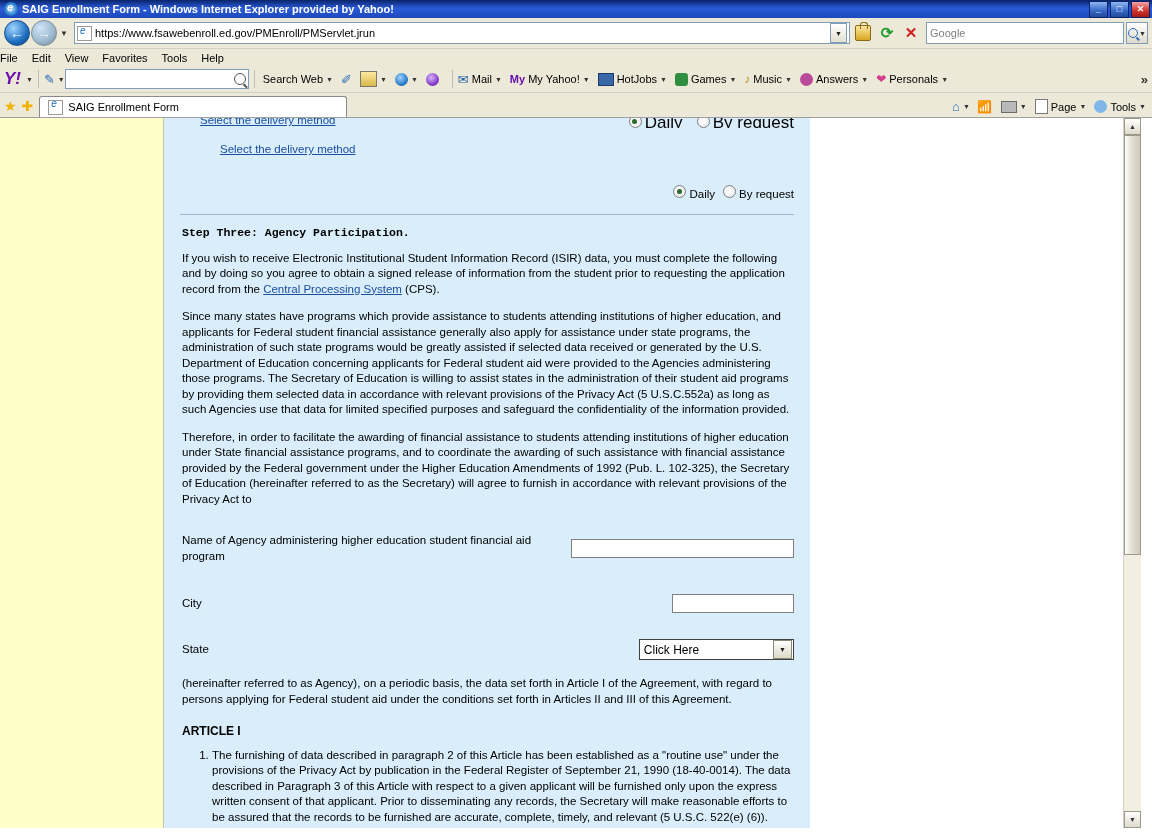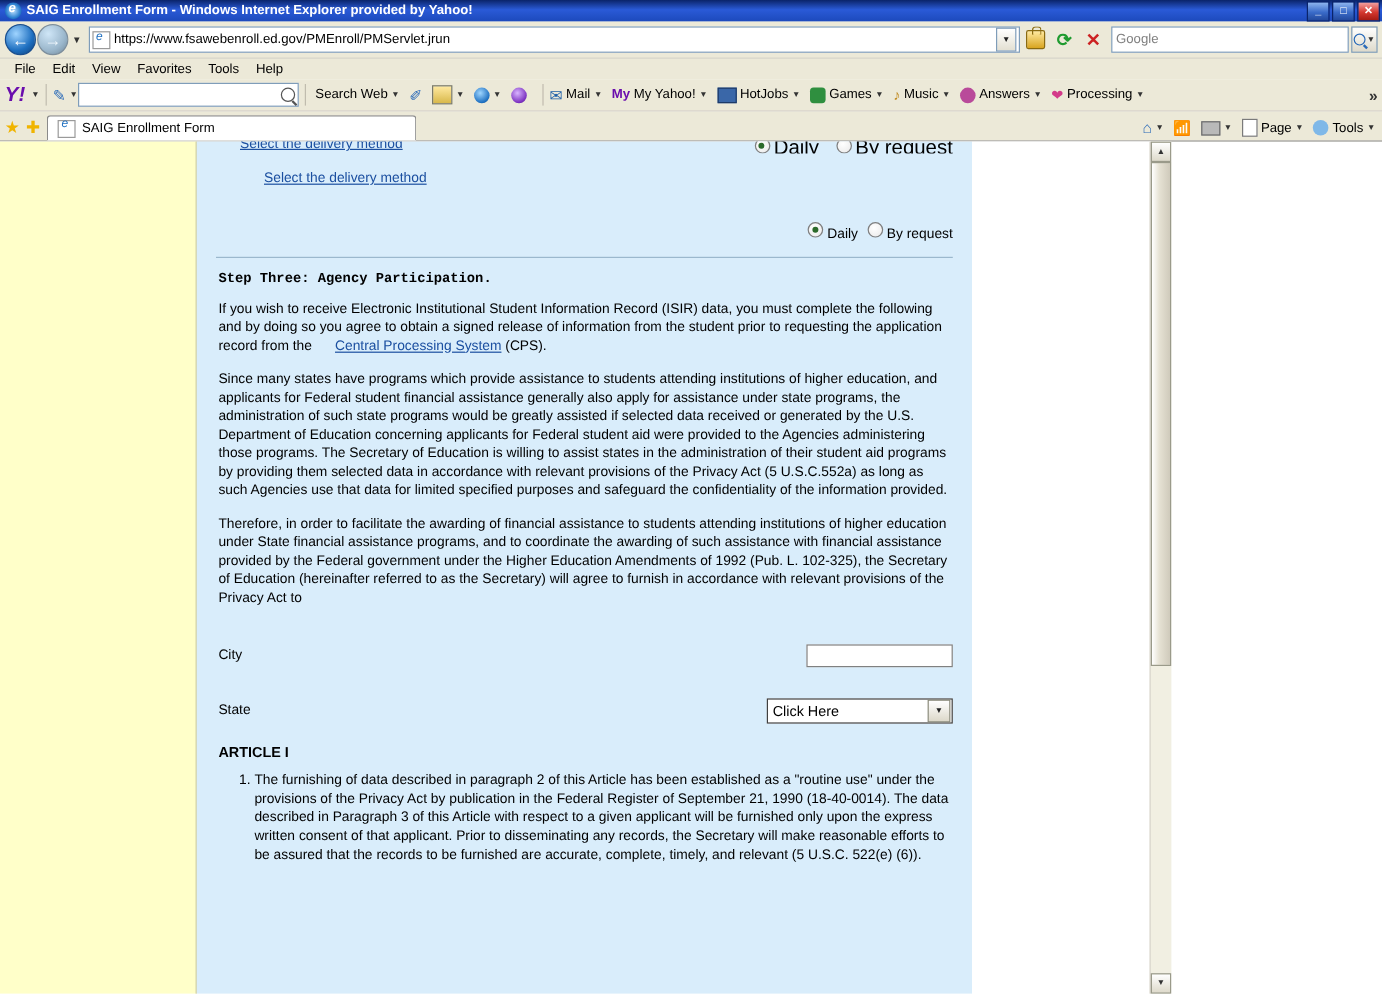--- a/index.html
+++ b/index.html
@@ -138,21 +138,21 @@
   }
   .mag::after{content:"";position:absolute;right:-3px;bottom:-3px;width:4px;height:1.6px;background:#2a6ab8;transform:rotate(45deg);}
   .srch-drop{font-size:7px;color:#333;margin-left:1px;}
 
   
   .menubar {
     height: 17px;
     background: #ece9d8;
     display: flex;
     align-items: center;
-    padding-left: 12px;
+    padding-left: 0;
     font-size: 11px;
     color: #000;
   }
   .menubar span { margin-right: 14px; }
 
   
   .yahoo-bar {
     height: 26px;
     background: #ece9d8;
     border-bottom: 1px solid #d4d0c8;
@@ -233,21 +233,21 @@
     background:#fff; border:1px solid #9a9a9a; position:relative; flex:none;
   }
   .tab .tico::after{content:"e";position:absolute;left:2px;top:-3px;font-style:italic;color:#1e6fc0;font-size:10px;}
   .tabbar-right { margin-left:auto; display:flex; align-items:center; gap:8px; padding:0 6px 3px 0;}
   .tb-item { display:flex; align-items:center; font-size:11px; }
   .tb-item .cap { margin-left:3px; }
 
   
   .viewport {
     position: relative;
-    width: 976px;
+    width: 1141px;
     height: 710px;
     background: #ffffff;
     display: flex;
   }
   .yellow-col {
     width: 163px;
     background: #ffffc9;
     border-right: 1px solid #c8c8a0;
     height: 100%;
   }
@@ -299,21 +299,21 @@
     background: radial-gradient(circle at 40% 35%, #ffffff, #e9e9e9);
     display:inline-block; position:relative; margin-right:3px;
   }
   .radio.checked::after{
     content:""; position:absolute; left:2.5px; top:2.5px; width:5px;height:5px;border-radius:50%;
     background:#2b6a2b;
   }
   .hr-line { border-top:1px solid #9bb8cd; margin: 12px 0 10px 0; }
   .step-title { font-weight:bold; font-size:11.5px; margin: 6px 0 10px 2px; font-family: Liberation Mono, monospace; }
   p.para { margin: 0 0 12px 2px; text-align: left; }
-  .lnk { color:#1b4fa0; text-decoration: underline; margin-left: 16px; }
+  .lnk { color:#1b4fa0; text-decoration: underline; }
 
   .field-row { display:flex; align-items:center; margin: 0 0 16px 2px; }
   .field-label { font-size:11.5px; }
   .inp {
     background:#ffffff;
     border:1px solid #808080;
     height:19px;
     box-sizing:border-box;
   }
   .sel {
@@ -435,21 +435,21 @@
     <span class="cap">Music</span>
     <span class="y-caret">▼</span>
   </span>
   <span class="y-item">
     <span class="ico-answers"></span>
     <span class="cap">Answers</span>
     <span class="y-caret">▼</span>
   </span>
   <span class="y-item">
     <span class="ico-person">❤</span>
-    <span class="cap">Processing</span>
+    <span class="cap">Personals</span>
     <span class="y-caret">▼</span>
   </span>
   <span class="chev-more">»</span>
 </div>
 
 <div class="tabbar">
   <span class="tab-ico-left">
     <span class="ico-star">★</span>
     <span class="ico-star-plus">✚</span>
   </span>
@@ -514,34 +514,39 @@
     <div class="step-title">Step Three: Agency Participation.</div>
 
     <p class="para">
       <span>If you wish to receive Electronic Institutional Student Information Record (ISIR) data, you must complete the following and by doing so you agree to obtain a signed release of information from the student prior to requesting the application record from the <span class="lnk">Central Processing System</span> (CPS).</span>
     </p>
 
     <p class="para">Since many states have programs which provide assistance to students attending institutions of higher education, and applicants for Federal student financial assistance generally also apply for assistance under state programs, the administration of such state programs would be greatly assisted if selected data received or generated by the U.S. Department of Education concerning applicants for Federal student aid were provided to the Agencies administering those programs. The Secretary of Education is willing to assist states in the administration of their student aid programs by providing them selected data in accordance with relevant provisions of the Privacy Act (5 U.S.C.552a) as long as such Agencies use that data for limited specified purposes and safeguard the confidentiality of the information provided.</p>
 
     <p class="para">Therefore, in order to facilitate the awarding of financial assistance to students attending institutions of higher education under State financial assistance programs, and to coordinate the awarding of such assistance with financial assistance provided by the Federal government under the Higher Education Amendments of 1992 (Pub. L. 102-325), the Secretary of Education (hereinafter referred to as the Secretary) will agree to furnish in accordance with relevant provisions of the Privacy Act to</p>
 
+    <div class="field-row" style="margin-top:26px;">
+      <span class="field-label">Name of Agency administering higher education student financial aid program</span>
+      <span class="inp" style="width:234px; margin-left:12px;"></span>
+    </div>
 
     <div class="field-row" style="margin-top:30px;">
       <span class="field-label">City</span>
       <span class="inp" style="width:128px; margin-left:470px;"></span>
     </div>
 
     <div class="field-row" style="margin-top:26px;">
       <span class="field-label">State</span>
       <span class="sel" style="width:172px; margin-left:430px;justify-content:flex-end;">
         <span>Click Here</span>
         <span class="arrow-box">▼</span>
       </span>
     </div>
 
+    <p class="para" style="margin-top:16px;">(hereinafter referred to as Agency), on a periodic basis, the data set forth in Article I of the Agreement, with regard to persons applying for Federal student aid under the conditions set forth in Articles II and III of this Agreement.</p>
 
     <div class="article-h">ARTICLE I</div>
     <ol class="art-list">
       <li>The furnishing of data described in paragraph 2 of this Article has been established as a "routine use" under the provisions of the Privacy Act by publication in the Federal Register of September 21, 1990 (18-40-0014). The data described in Paragraph 3 of this Article with respect to a given applicant will be furnished only upon the express written consent of that applicant. Prior to disseminating any records, the Secretary will make reasonable efforts to be assured that the records to be furnished are accurate, complete, timely, and relevant (5 U.S.C. 522(e) (6)).</li>
     </ol>
   </div>
 
   <div class="white-col"></div>
 
   <div class="vscroll">

